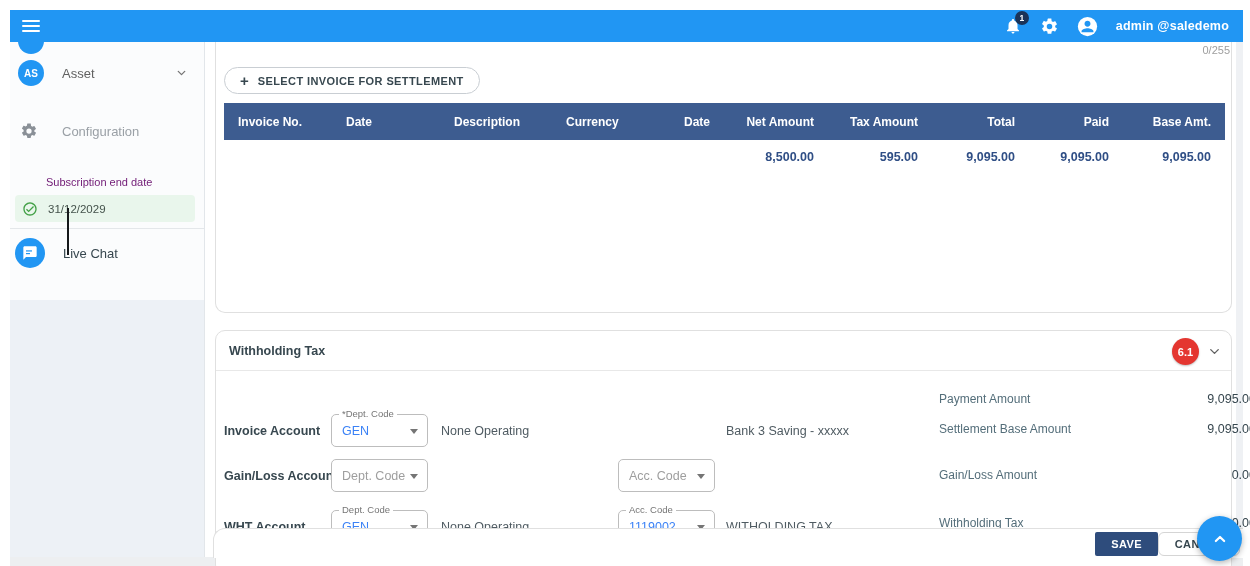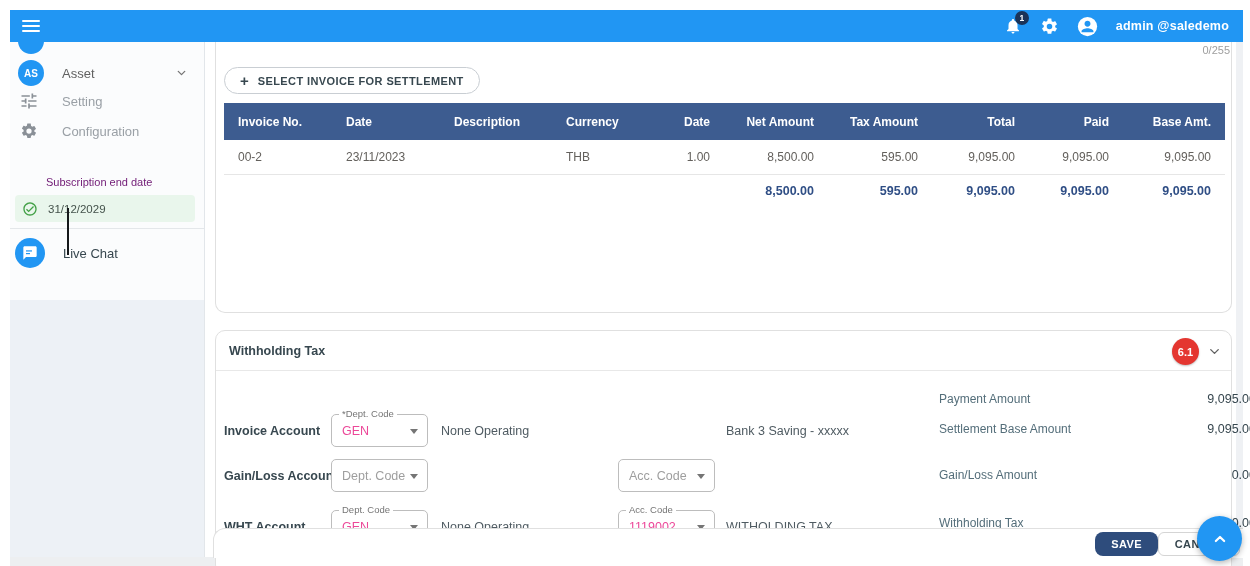--- a/index.html
+++ b/index.html
@@ -59,34 +59,34 @@
   .wht-title { position:absolute; left:13px; top:50%; transform:translateY(-50%); font-size:12.5px; font-weight:bold; color:#37474f; }
   .step-badge { position:absolute; right:32px; top:7px; width:27px; height:27px; border-radius:50%; background:#e43630; color:#fff; font-size:11px; font-weight:bold; display:flex; align-items:center; justify-content:center; box-shadow:0 1px 2px rgba(0,0,0,.25); }
   .wht-chevron { position:absolute; right:9px; top:13px; cursor:pointer; }
 
   .frow { position:absolute; left:8px; width:calc(100% - 25px); height:33px; }
   .frow1 { top:83px; } .frow2 { top:128px; } .frow3 { top:179px; }
   .frow .flab { position:absolute; left:0; top:50%; transform:translateY(-50%); font-size:12.5px; font-weight:bold; color:#37474f; }
   .msel { position:absolute; height:33px; width:97px; border:1px solid #bdbdbd; border-radius:5px; background:#fff; cursor:pointer; }
   .sel-dept { left:107px; } .sel-acc { left:394px; }
   .msel .flabel { position:absolute; top:-7px; left:7px; font-size:9.5px; color:#757575; background:#fff; padding:0 3px; white-space:nowrap; }
-  .msel .val { position:absolute; left:10px; top:50%; transform:translateY(-50%); font-size:12.5px; color:#ec4899; }
+  .msel .val { position:absolute; left:10px; top:50%; transform:translateY(-50%); font-size:12.5px; color:#3b82f6; }
   .msel .val.ph { color:#9e9e9e; }
   .msel .caret { position:absolute; right:9px; top:50%; margin-top:-2px; width:0; height:0; border-left:4.5px solid transparent; border-right:4.5px solid transparent; border-top:5px solid #757575; }
   .fdesc { position:absolute; top:50%; transform:translateY(-50%); font-size:12.5px; color:#4f5b62; }
   .desc1 { left:217px; } .desc2 { left:502px; }
 
   .sumline { position:absolute; left:683px; width:317px; height:16px; display:flex; justify-content:space-between; align-items:center;margin-left:40px; }
   .sum1 { top:60px; } .sum2 { top:90px; } .sum3 { top:136px;gap:48px; } .sum4 { top:184px; }
   .sumline .slab { font-size:12px; color:#546e7a; }
   .sumline .sval { font-size:12.5px; color:#37474f; }
 
   
   .footer-bar { position:absolute; left:213px; top:528px; width:1030px; height:30px; background:#fff; border-top:1px solid #e0e0e0; border-left:1px solid #e0e0e0; border-top-left-radius:12px; z-index:5; }
-  .save-btn { position:absolute; right:85px; top:3px; height:24px; padding:0 16px; border:none; border-radius:8px; background:#2e4c7c; color:#fff; font-size:11px; font-weight:bold; letter-spacing:.4px; font-family:inherit; cursor:pointer; }
+  .save-btn { position:absolute; right:85px; top:3px; height:24px; padding:0 16px; border:none; border-radius:2px; background:#2e4c7c; color:#fff; font-size:11px; font-weight:bold; letter-spacing:.4px; font-family:inherit; cursor:pointer; }
   .cancel-btn { position:absolute; right:3px; top:3px; height:24px; padding:0 16px; border:1px solid #d5d5d5; border-radius:6px; background:#fff; color:#37474f; font-size:11px; font-weight:bold; letter-spacing:.4px; font-family:inherit; cursor:pointer; }
   .fab { position:absolute; left:1197px; top:516px; width:45px; height:45px; border-radius:50%; background:#2196f3; display:flex; align-items:center; justify-content:center; box-shadow:0 2px 6px rgba(0,0,0,.3); z-index:6; cursor:pointer; }
 
   .scroll-strip { position:absolute; left:1236px; top:42px; width:7px; height:515px; background:#eff1f4; z-index:0; }
   .bottom-strip { position:absolute; left:10px; top:557px; width:1233px; height:9px; background:#edeff1; z-index:0; }
 </style>
 </head>
 <body>
 
 <div class="screen">
@@ -120,26 +120,20 @@
       <div class="partial-circle"></div>
 
       <div class="nav-row nav-asset">
         <span class="as-circle" style="top:0;">AS</span>
         <span class="nav-label">Asset</span>
         <svg class="nav-chevron" width="13" height="13" viewBox="0 0 24 24">
             <polyline points="6,9 12,15 18,9" fill="none" stroke="#757575" stroke-width="2.4" stroke-linecap="round" stroke-linejoin="round"></polyline>
           </svg>
       </div>
 
-      <div class="nav-row nav-setting nav-muted">
-        <svg class="nav-icon" viewBox="0 0 24 24">
-            <path fill="#8a9097" d="M3 17v2h6v-2H3zM3 5v2h10V5H3zm10 16v-2h8v-2h-8v-2h-2v6h2zM7 9v2H3v2h4v2h2V9H7zm14 4v-2H11v2h10zm-6-4h2V7h4V5h-4V3h-2v6z"></path>
-          </svg>
-        <span class="nav-label">Setting</span>
-      </div>
 
       <div class="nav-row nav-config nav-muted">
         <svg class="nav-icon" style="width:18px;height:18px;left:10px;" viewBox="0 0 24 24">
             <path fill="#8a9097" d="M19.14,12.94a7.49,7.49,0,0,0,.06-.94,7.49,7.49,0,0,0-.06-.94l2.03-1.58a.5.5,0,0,0,.12-.64l-1.92-3.32a.5.5,0,0,0-.61-.22l-2.39,1a7.35,7.35,0,0,0-1.62-.94l-.36-2.54A.5.5,0,0,0,13.9,2H10.1a.5.5,0,0,0-.49.42L9.25,4.96a7.35,7.35,0,0,0-1.62.94l-2.39-1a.5.5,0,0,0-.61.22L2.71,8.44a.5.5,0,0,0,.12.64l2.03,1.58a7.49,7.49,0,0,0-.06.94,7.49,7.49,0,0,0,.06.94L2.83,14.12a.5.5,0,0,0-.12.64l1.92,3.32a.5.5,0,0,0,.61.22l2.39-1a7.35,7.35,0,0,0,1.62.94l.36,2.54a.5.5,0,0,0,.49.42h3.8a.5.5,0,0,0,.49-.42l.36-2.54a7.35,7.35,0,0,0,1.62-.94l2.39,1a.5.5,0,0,0,.61-.22l1.92-3.32a.5.5,0,0,0-.12-.64ZM12,15.5A3.5,3.5,0,1,1,15.5,12,3.5,3.5,0,0,1,12,15.5Z"></path>
           </svg>
         <span class="nav-label">Configuration</span>
       </div>
 
       <div class="sub-label">Subscription end date</div>
       <div class="sub-pill">
@@ -194,32 +188,20 @@
           <th class="al">Currency</th>
           <th class="ar">Date</th>
           <th class="ar">Net Amount</th>
           <th class="ar">Tax Amount</th>
           <th class="ar">Total</th>
           <th class="ar">Paid</th>
           <th class="ar">Base Amt.</th>
         </tr>
       </thead>
       <tbody>
-        <tr class="data-row">
-          <td class="al">00-2</td>
-          <td class="al">23/11/2023</td>
-          <td class="al"></td>
-          <td class="al">THB</td>
-          <td class="ar">1.00</td>
-          <td class="ar">8,500.00</td>
-          <td class="ar">595.00</td>
-          <td class="ar">9,095.00</td>
-          <td class="ar">9,095.00</td>
-          <td class="ar">9,095.00</td>
-        </tr>
         <tr class="totals-row">
           <td></td>
             <td></td>
             <td></td>
             <td></td>
             <td></td>
           <td class="ar">8,500.00</td>
           <td class="ar">595.00</td>
           <td class="ar">9,095.00</td>
           <td class="ar">9,095.00</td>

